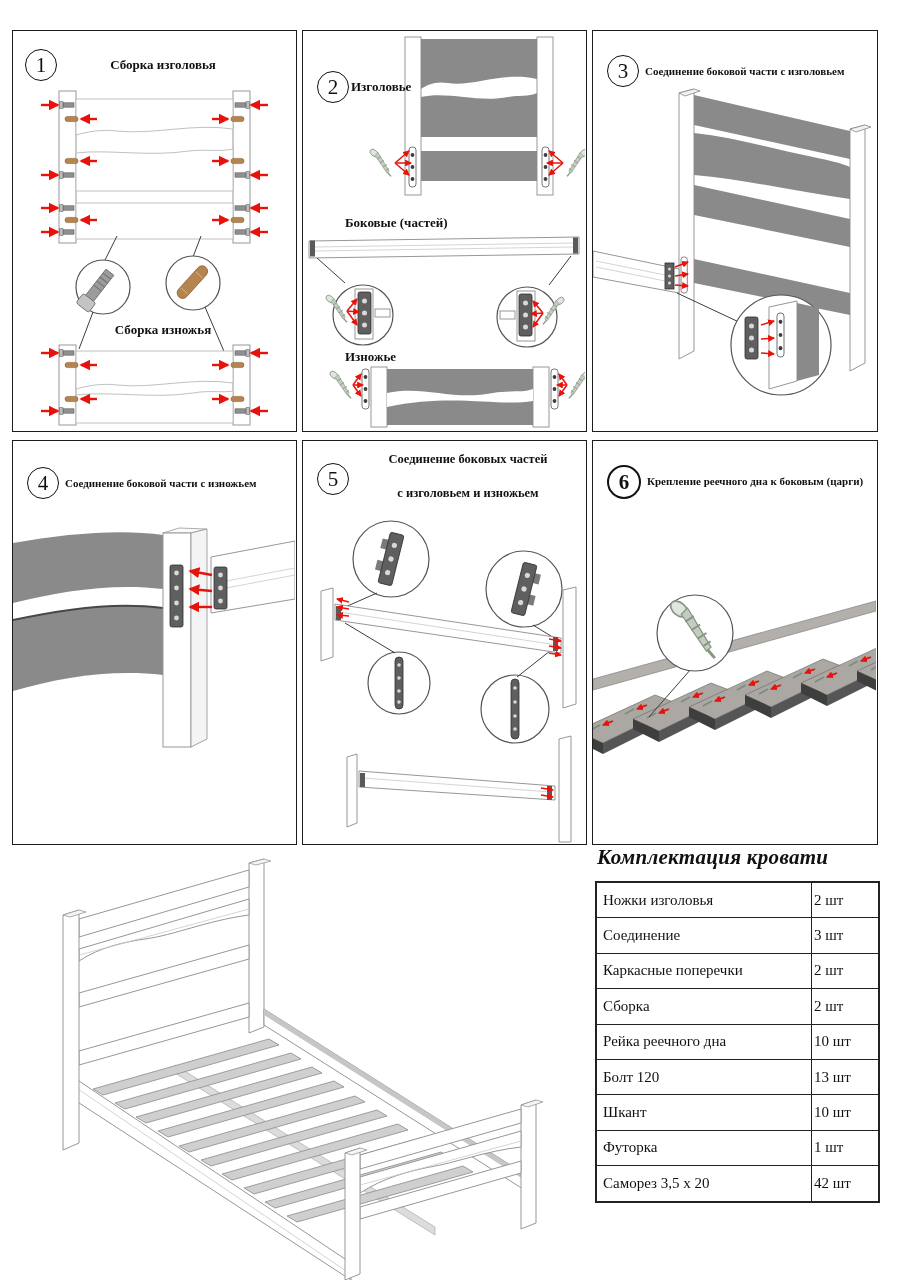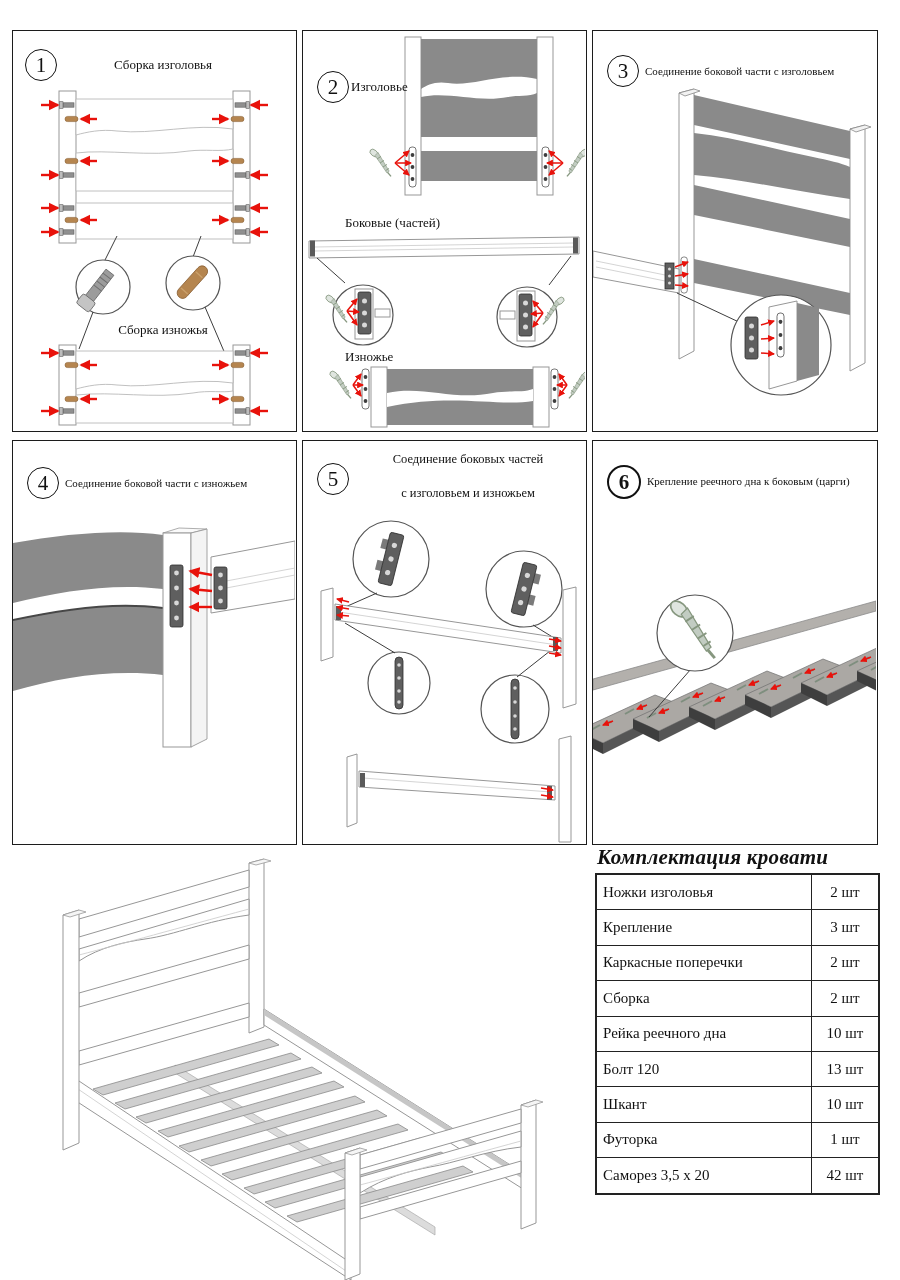--- a/index.html
+++ b/index.html
@@ -7,38 +7,38 @@
     width:900px;height:1280px;position:relative;background:#fff;
     font-family:"Liberation Serif", serif;color:#111;overflow:hidden;
   }
   .panel{position:absolute;background:#fff;border:1.6px solid #1c1c1c;box-sizing:border-box}
   .panel svg{position:absolute;left:0;top:0}
   .num{
     position:absolute;width:30px;height:30px;border:1.7px solid #111;border-radius:50%;
     display:flex;align-items:center;justify-content:center;font-size:21px;line-height:1;background:#fff;z-index:3;
   }
   .num.bold{border-width:2.8px;font-weight:bold}
-  .t{position:absolute;font-weight:normal;z-index:3;line-height:1.25}
+  .t{position:absolute;font-weight:bold;z-index:3;line-height:1.25}
   .t13{font-size:13px}.t12{font-size:12.5px}.t11{font-size:11px;white-space:nowrap}
   .ctr{text-align:center}
   .wood{fill:#ffffff;stroke:#979797;stroke-width:1}
   .woodL{fill:#ffffff;stroke:#b9b9b9;stroke-width:0.9}
   .gray{fill:#8a8a8a;stroke:none}
   .callout{fill:#ffffff;stroke:#555;stroke-width:1.2}
   .ln{stroke:#3d3d3d;stroke-width:1;fill:none}
   .lnl{stroke:#c9c9c9;stroke-width:0.8;fill:none}
   .ra{stroke:#e8120b;stroke-width:2.4;fill:none}
   .ras{stroke:#e8120b;stroke-width:1.5;fill:none}
   .plateF{fill:#5f5f5f;stroke:#2e2e2e;stroke-width:0.8}
   .hole{fill:#d8d8d8}
   .tblwrap{position:absolute;left:595px;top:845px;width:285px}
-  .tbltitle{font-size:21px;font-weight:bold;font-style:italic;letter-spacing:0.3px;margin:0 0 3px 2px}
+  .tbltitle{font-size:21px;font-weight:bold;font-style:italic;letter-spacing:0.3px;margin:0 0 11px 2px}
   table.parts{border-collapse:collapse;width:100%;border:2px solid #222}
   table.parts td{border:1.3px solid #222;font-size:15px;padding:7px 6px;height:20.4px}
-  table.parts td.q{width:62px;text-align:center;padding:1px 2px}
+  table.parts td.q{width:62px;text-align:left;padding:1px 2px}
 </style>
 </head>
 <body>
 
 <svg width="0" height="0" style="position:absolute" aria-hidden="true">
   <defs>
     <marker id="ar" viewBox="0 0 10 10" refX="8.5" refY="5" markerWidth="4.6" markerHeight="4.6" orient="auto">
       <path d="M0,0 L10,5 L0,10 Z" fill="#e8120b"></path>
     </marker>
     <g id="boltS">
@@ -449,21 +449,21 @@
 
 <div class="tblwrap">
   <div class="tbltitle">Комплектация кровати</div>
   <table class="parts">
     <tbody>
       <tr>
           <td>Ножки изголовья</td>
           <td class="q">2 шт</td>
         </tr>
       <tr>
-          <td>Крепление</td>
+          <td>Соединение</td>
           <td class="q">3 шт</td>
         </tr>
       <tr>
           <td>Каркасные поперечки</td>
           <td class="q">2 шт</td>
         </tr>
       <tr>
           <td>Сборка</td>
           <td class="q">2 шт</td>
         </tr>

